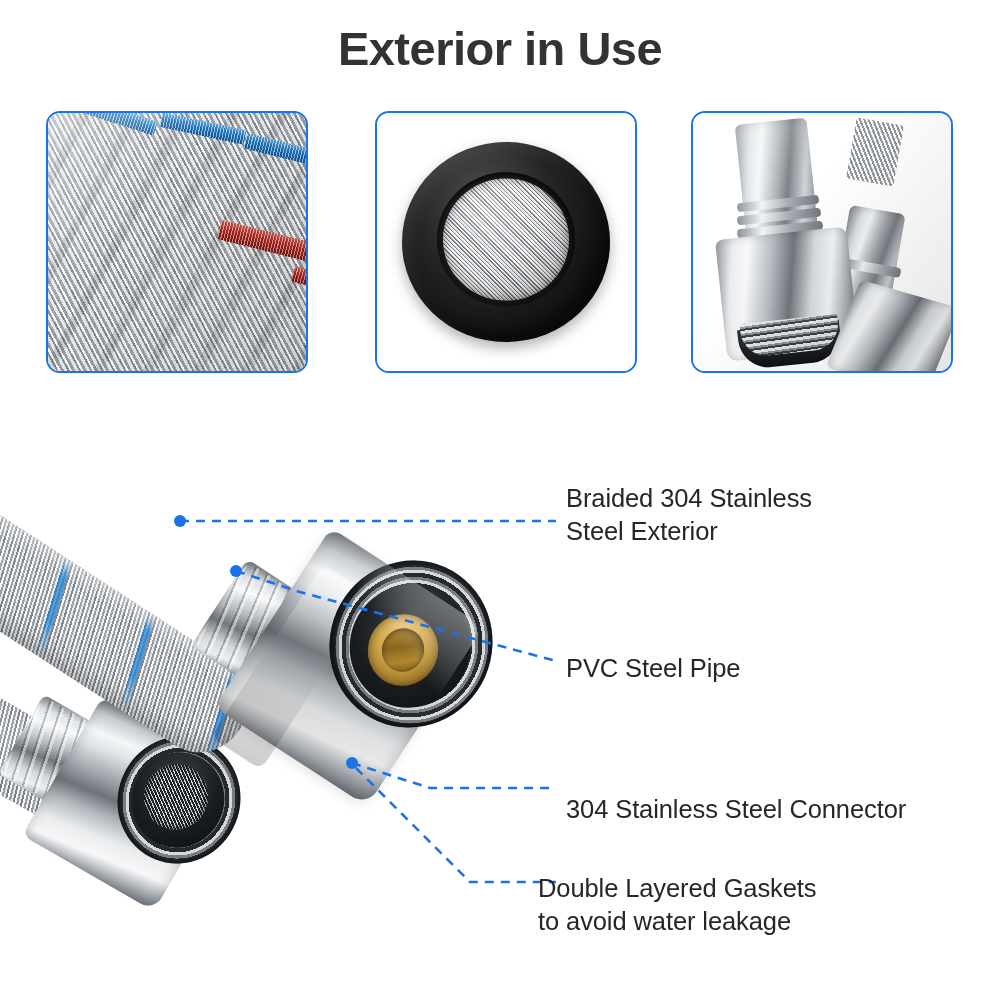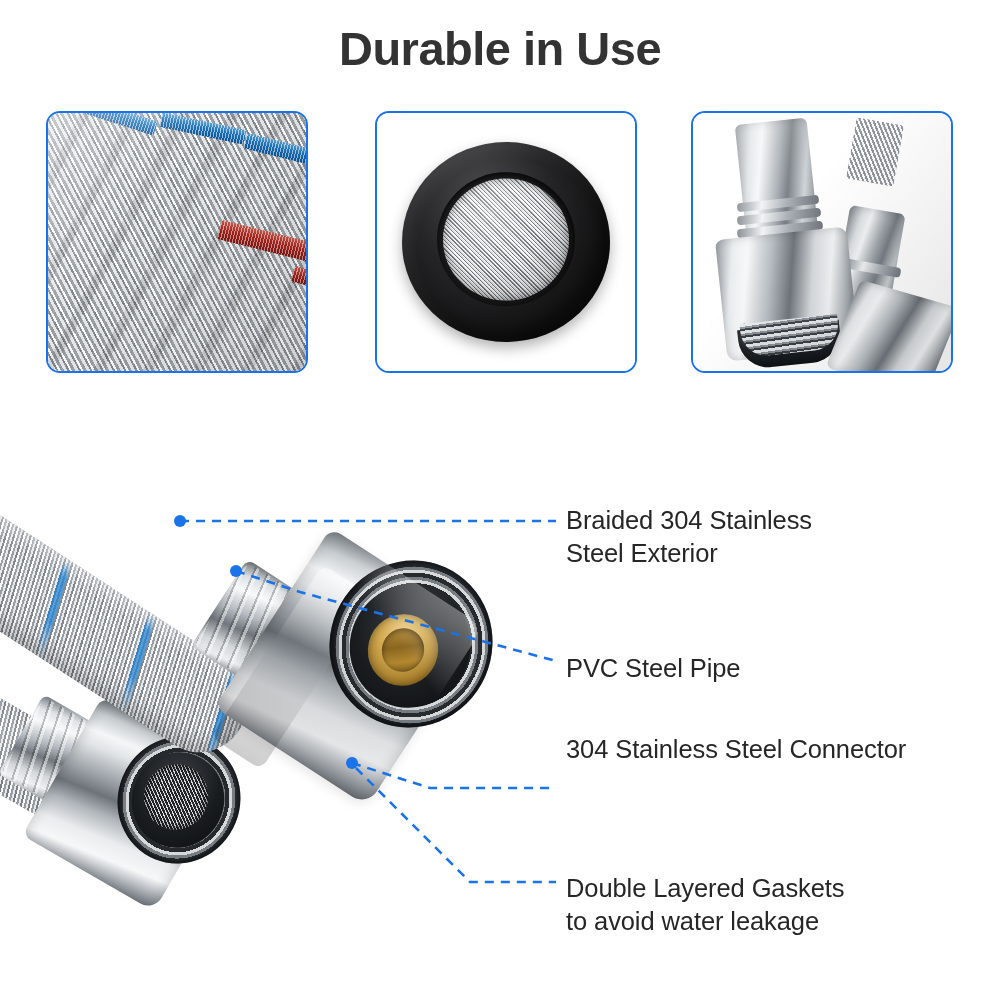--- a/index.html
+++ b/index.html
@@ -495,29 +495,29 @@
   
   .label {
     position: absolute;
     color: #262626;
     font-size: 25.5px;
     line-height: 1.30;
     font-weight: normal;
     letter-spacing: -0.1px;
     white-space: pre-line;
   }
-  #label-1 { left: 566px; top: 504px; }
+  #label-1 { left: 566px; top: 482px; }
   #label-2 { left: 566px; top: 652px; }
-  #label-3 { left: 566px; top: 733px; }
-  #label-4 { left: 566px; top: 872px; }
+  #label-3 { left: 566px; top: 793px; }
+  #label-4 { left: 538px; top: 872px; }
 </style>
 </head>
 <body>
 
-<div id="title">Durable in Use</div>
+<div id="title">Exterior in Use</div>
 
 <div class="panel" id="panel-1">
   <div class="panel-inner">
     <div class="braid-macro"></div>
     <div class="braid-weavelight"></div>
     <div class="tracer tracer-blue" style="left:18px; top:-6px; width:92px; height:15px; transform:rotate(18deg);"></div>
     <div class="tracer tracer-blue" style="left:112px; top:8px; width:86px; height:15px; transform:rotate(12deg);"></div>
     <div class="tracer tracer-blue" style="left:196px; top:30px; width:86px; height:16px; transform:rotate(14deg);"></div>
     <div class="tracer tracer-red" style="left:170px; top:118px; width:96px; height:20px; transform:rotate(14deg);"></div>
     <div class="tracer tracer-red" style="left:244px; top:158px; width:40px; height:16px; transform:rotate(16deg);"></div>

